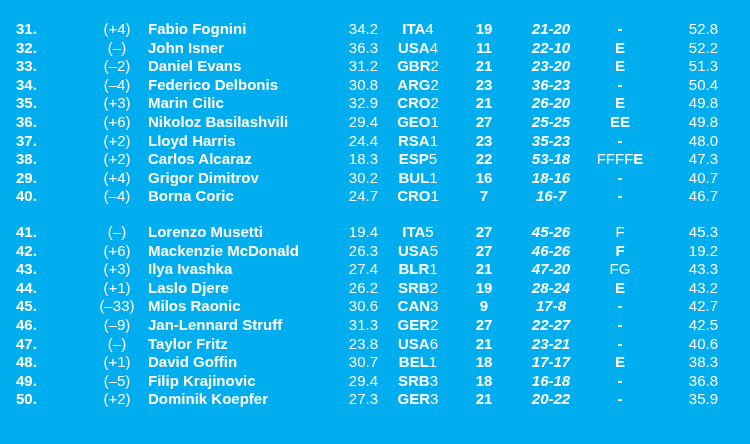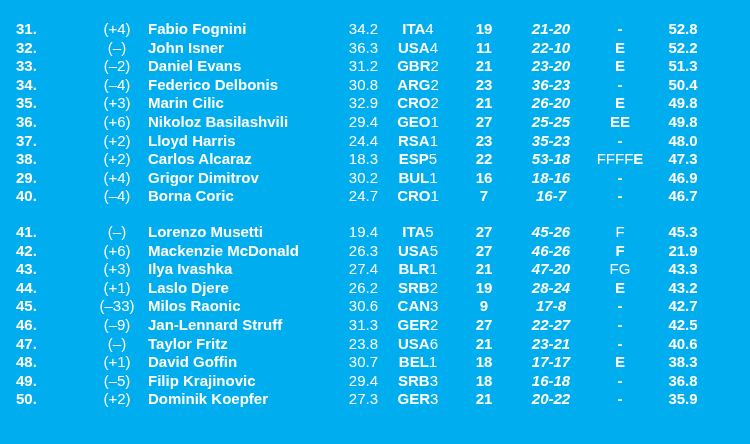--- a/index.html
+++ b/index.html
@@ -32,21 +32,21 @@
   .light { font-weight: normal; }
   .c-rank    { width: 78px;  text-align: left;  font-weight: bold; margin-left: 16px; }
   .c-change  { width: 46px;  text-align: center; font-weight: normal; }
   .c-gap     { width: 6px; }
   .c-name    { width: 196px; text-align: left;   font-weight: bold; padding-left: 2px; box-sizing: border-box; }
   .c-age     { width: 36px;  text-align: right;  font-weight: normal; }
   .c-country { width: 80px;  text-align: center; }
   .c-matches { width: 52px;  text-align: center; font-weight: bold; }
   .c-record  { width: 82px;  text-align: center; font-weight: bold; font-style: italic; }
   .c-slams   { width: 56px;  text-align: center; }
-  .c-points  { width: 70px;  text-align: center;  font-weight: bold; }
+  .c-points  { width: 70px;  text-align: right;  font-weight: normal; }
   .c-fill    { flex: 1; }
 </style>
 </head>
 <body style="background: rgb(0, 174, 239); color: rgb(255, 255, 255);">
 
 <div class="board" id="board">
     <div class="group">
       <div class="row">
         <span class="cell c-rank">31.</span>
         <span class="cell c-change">(+4)</span>
@@ -154,21 +154,21 @@
       <div class="row">
         <span class="cell c-rank">29.</span>
         <span class="cell c-change">(+4)</span>
         <span class="cell c-gap"></span>
         <span class="cell c-name">Grigor Dimitrov</span>
         <span class="cell c-age">30.2</span>
         <span class="cell c-country"><span class="bold">BUL</span><span class="light">1</span></span>
         <span class="cell c-matches">16</span>
         <span class="cell c-record">18-16</span>
         <span class="cell c-slams"><span class="light"></span><span class="bold">-</span></span>
-        <span class="cell c-points">46.9</span>
+        <span class="cell c-points">40.7</span>
         <span class="cell c-fill"></span>
       </div>
       <div class="row">
         <span class="cell c-rank">40.</span>
         <span class="cell c-change">(–4)</span>
         <span class="cell c-gap"></span>
         <span class="cell c-name">Borna Coric</span>
         <span class="cell c-age">24.7</span>
         <span class="cell c-country"><span class="bold">CRO</span><span class="light">1</span></span>
         <span class="cell c-matches">7</span>
@@ -195,21 +195,21 @@
       <div class="row">
         <span class="cell c-rank">42.</span>
         <span class="cell c-change">(+6)</span>
         <span class="cell c-gap"></span>
         <span class="cell c-name">Mackenzie McDonald</span>
         <span class="cell c-age">26.3</span>
         <span class="cell c-country"><span class="bold">USA</span><span class="light">5</span></span>
         <span class="cell c-matches">27</span>
         <span class="cell c-record">46-26</span>
         <span class="cell c-slams"><span class="light"></span><span class="bold">F</span></span>
-        <span class="cell c-points">21.9</span>
+        <span class="cell c-points">19.2</span>
         <span class="cell c-fill"></span>
       </div>
       <div class="row">
         <span class="cell c-rank">43.</span>
         <span class="cell c-change">(+3)</span>
         <span class="cell c-gap"></span>
         <span class="cell c-name">Ilya Ivashka</span>
         <span class="cell c-age">27.4</span>
         <span class="cell c-country"><span class="bold">BLR</span><span class="light">1</span></span>
         <span class="cell c-matches">21</span>

